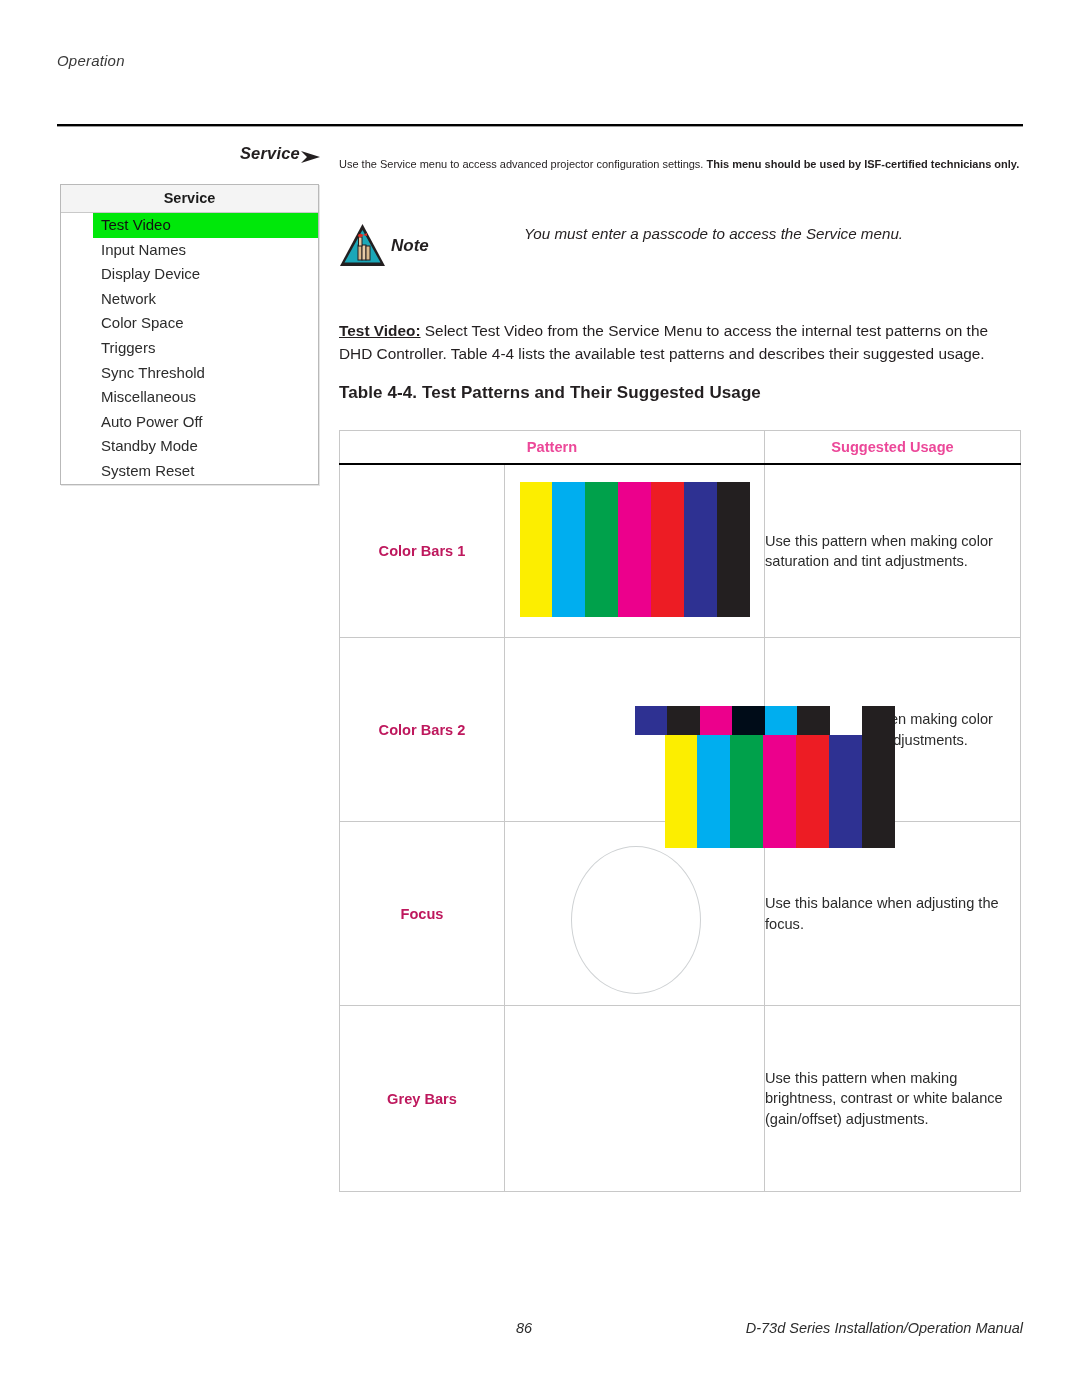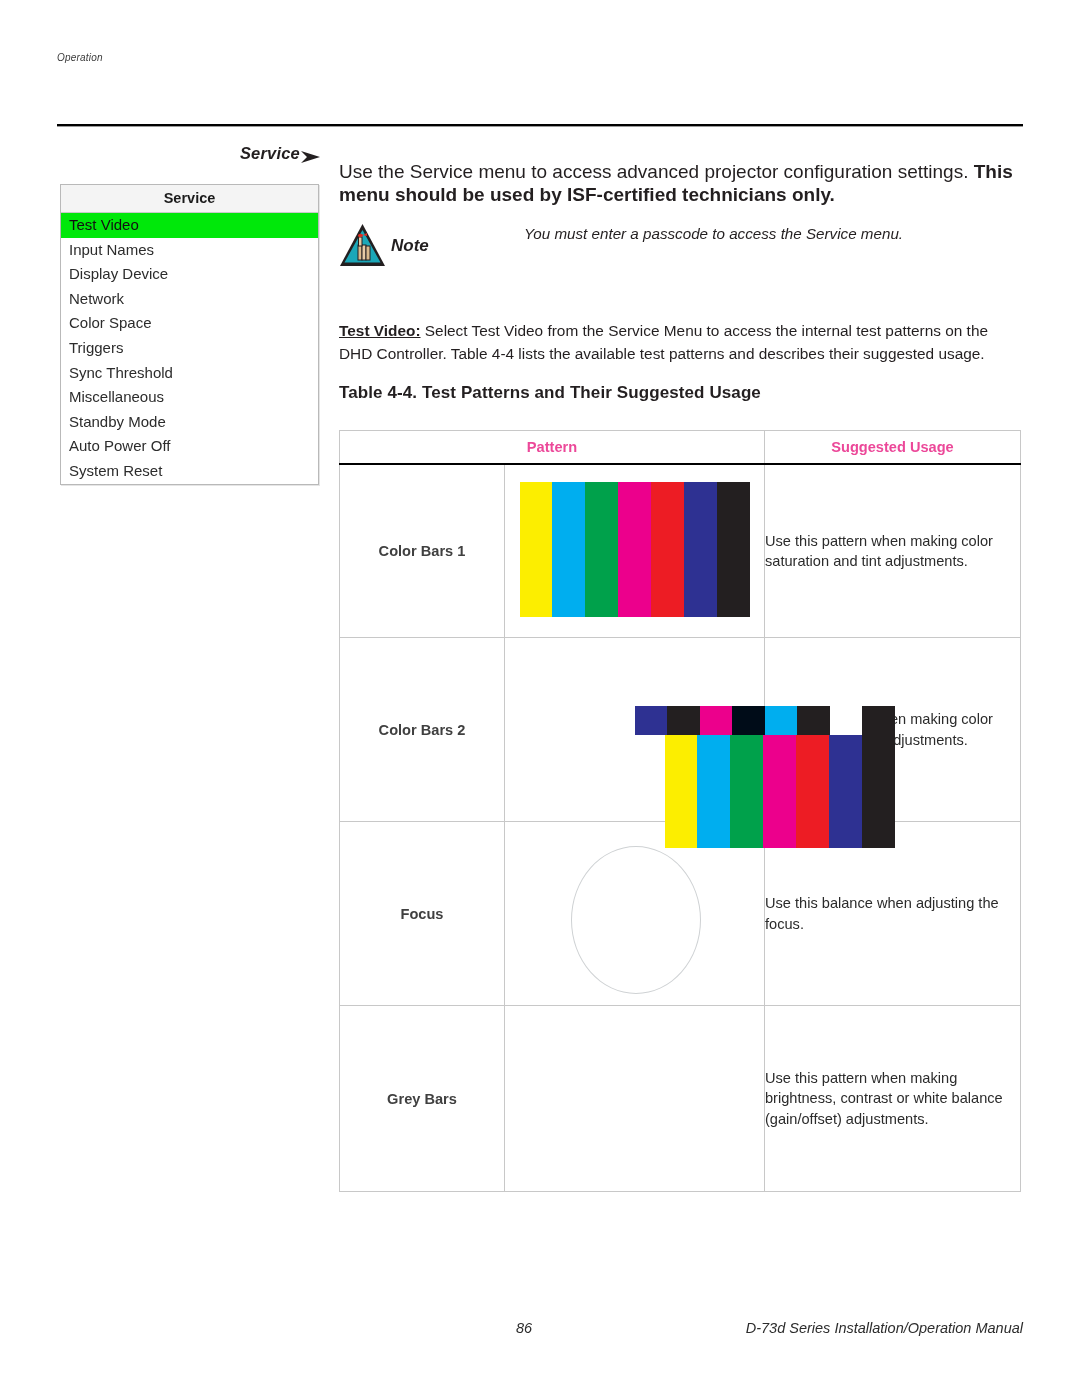--- a/index.html
+++ b/index.html
@@ -16,21 +16,21 @@
     color: #231f20;
     overflow: hidden;
   }
 
   
   .running-head {
     position: absolute;
     left: 57px;
     top: 52px;
     font-style: italic;
-    font-size: 10px;
+    font-size: 15px;
     color: #3a3a3a;
     letter-spacing: .2px;
   }
 
   .head-rule {
     position: absolute;
     left: 57px;
     top: 124px;
     width: 966px;
     height: 0;
@@ -81,32 +81,33 @@
     color: #1b1b1b;
   }
   .osd-list { padding: 0; margin: 0; list-style: none; }
   .osd-item {
     height: 24.6px;
     line-height: 24.6px;
     padding-left: 8px;
     font-size: 15px;
     color: #2c2c2c;
     white-space: nowrap;
+    margin-left: 32px;
   }
   .osd-item.selected {
     background: #00e80a;
     color: #111;
   }
 
   .intro {
     position: absolute;
     left: 339px;
     top: 142px;
     width: 684px;
-    font-size: 19px;
+    font-size: 11px;
     line-height: 22.5px;
     color: #231f20;
   }
   .intro b { font-weight: bold; }
 
   .note-block {
     position: absolute;
     left: 339px;
     top: 214px;
     width: 684px;
@@ -187,21 +188,21 @@
     border-bottom: 2.5px solid #000;
     border-top: 1px solid #c8c8c8;
     color: #ec4899;
   }
   .ptable thead th.h-pattern { border-right: 1px solid #c8c8c8; }
 
   .cell-name {
     text-align: center;
     font-size: 14.6px;
     font-weight: bold;
-    color: #404040;
+    color: #be185d;
   }
   .cell-img { text-align: center; }
   .cell-use {
     vertical-align: top;
     font-size: 14.6px;
     line-height: 20.4px;
     color: #2b2b2b;
     padding: 9px 10px 0 11px;
   }
 
@@ -304,22 +305,22 @@
   <div class="osd-title">Service</div>
   <ul class="osd-list">
     <li class="osd-item selected">Test Video</li>
     <li class="osd-item">Input Names</li>
     <li class="osd-item">Display Device</li>
     <li class="osd-item">Network</li>
     <li class="osd-item">Color Space</li>
     <li class="osd-item">Triggers</li>
     <li class="osd-item">Sync Threshold</li>
     <li class="osd-item">Miscellaneous</li>
+    <li class="osd-item">Auto Power Off</li>
     <li class="osd-item">Standby Mode</li>
-    <li class="osd-item">Auto Power Off</li>
     <li class="osd-item">System Reset</li>
   </ul>
 </div>
 
 <p class="intro"><span>Use the Service menu to access advanced projector configuration settings. </span><b>This menu should be used by ISF-certified technicians only.</b></p>
 
 <div class="note-block">
   <svg class="note-icon" viewBox="0 0 47 44">
     <path d="M23.5 1 L46 43 L1 43 Z" fill="#231f20"></path>
     <path d="M23.5 7 L41.5 39.5 L5.5 39.5 Z" fill="#1ba7b8"></path>

